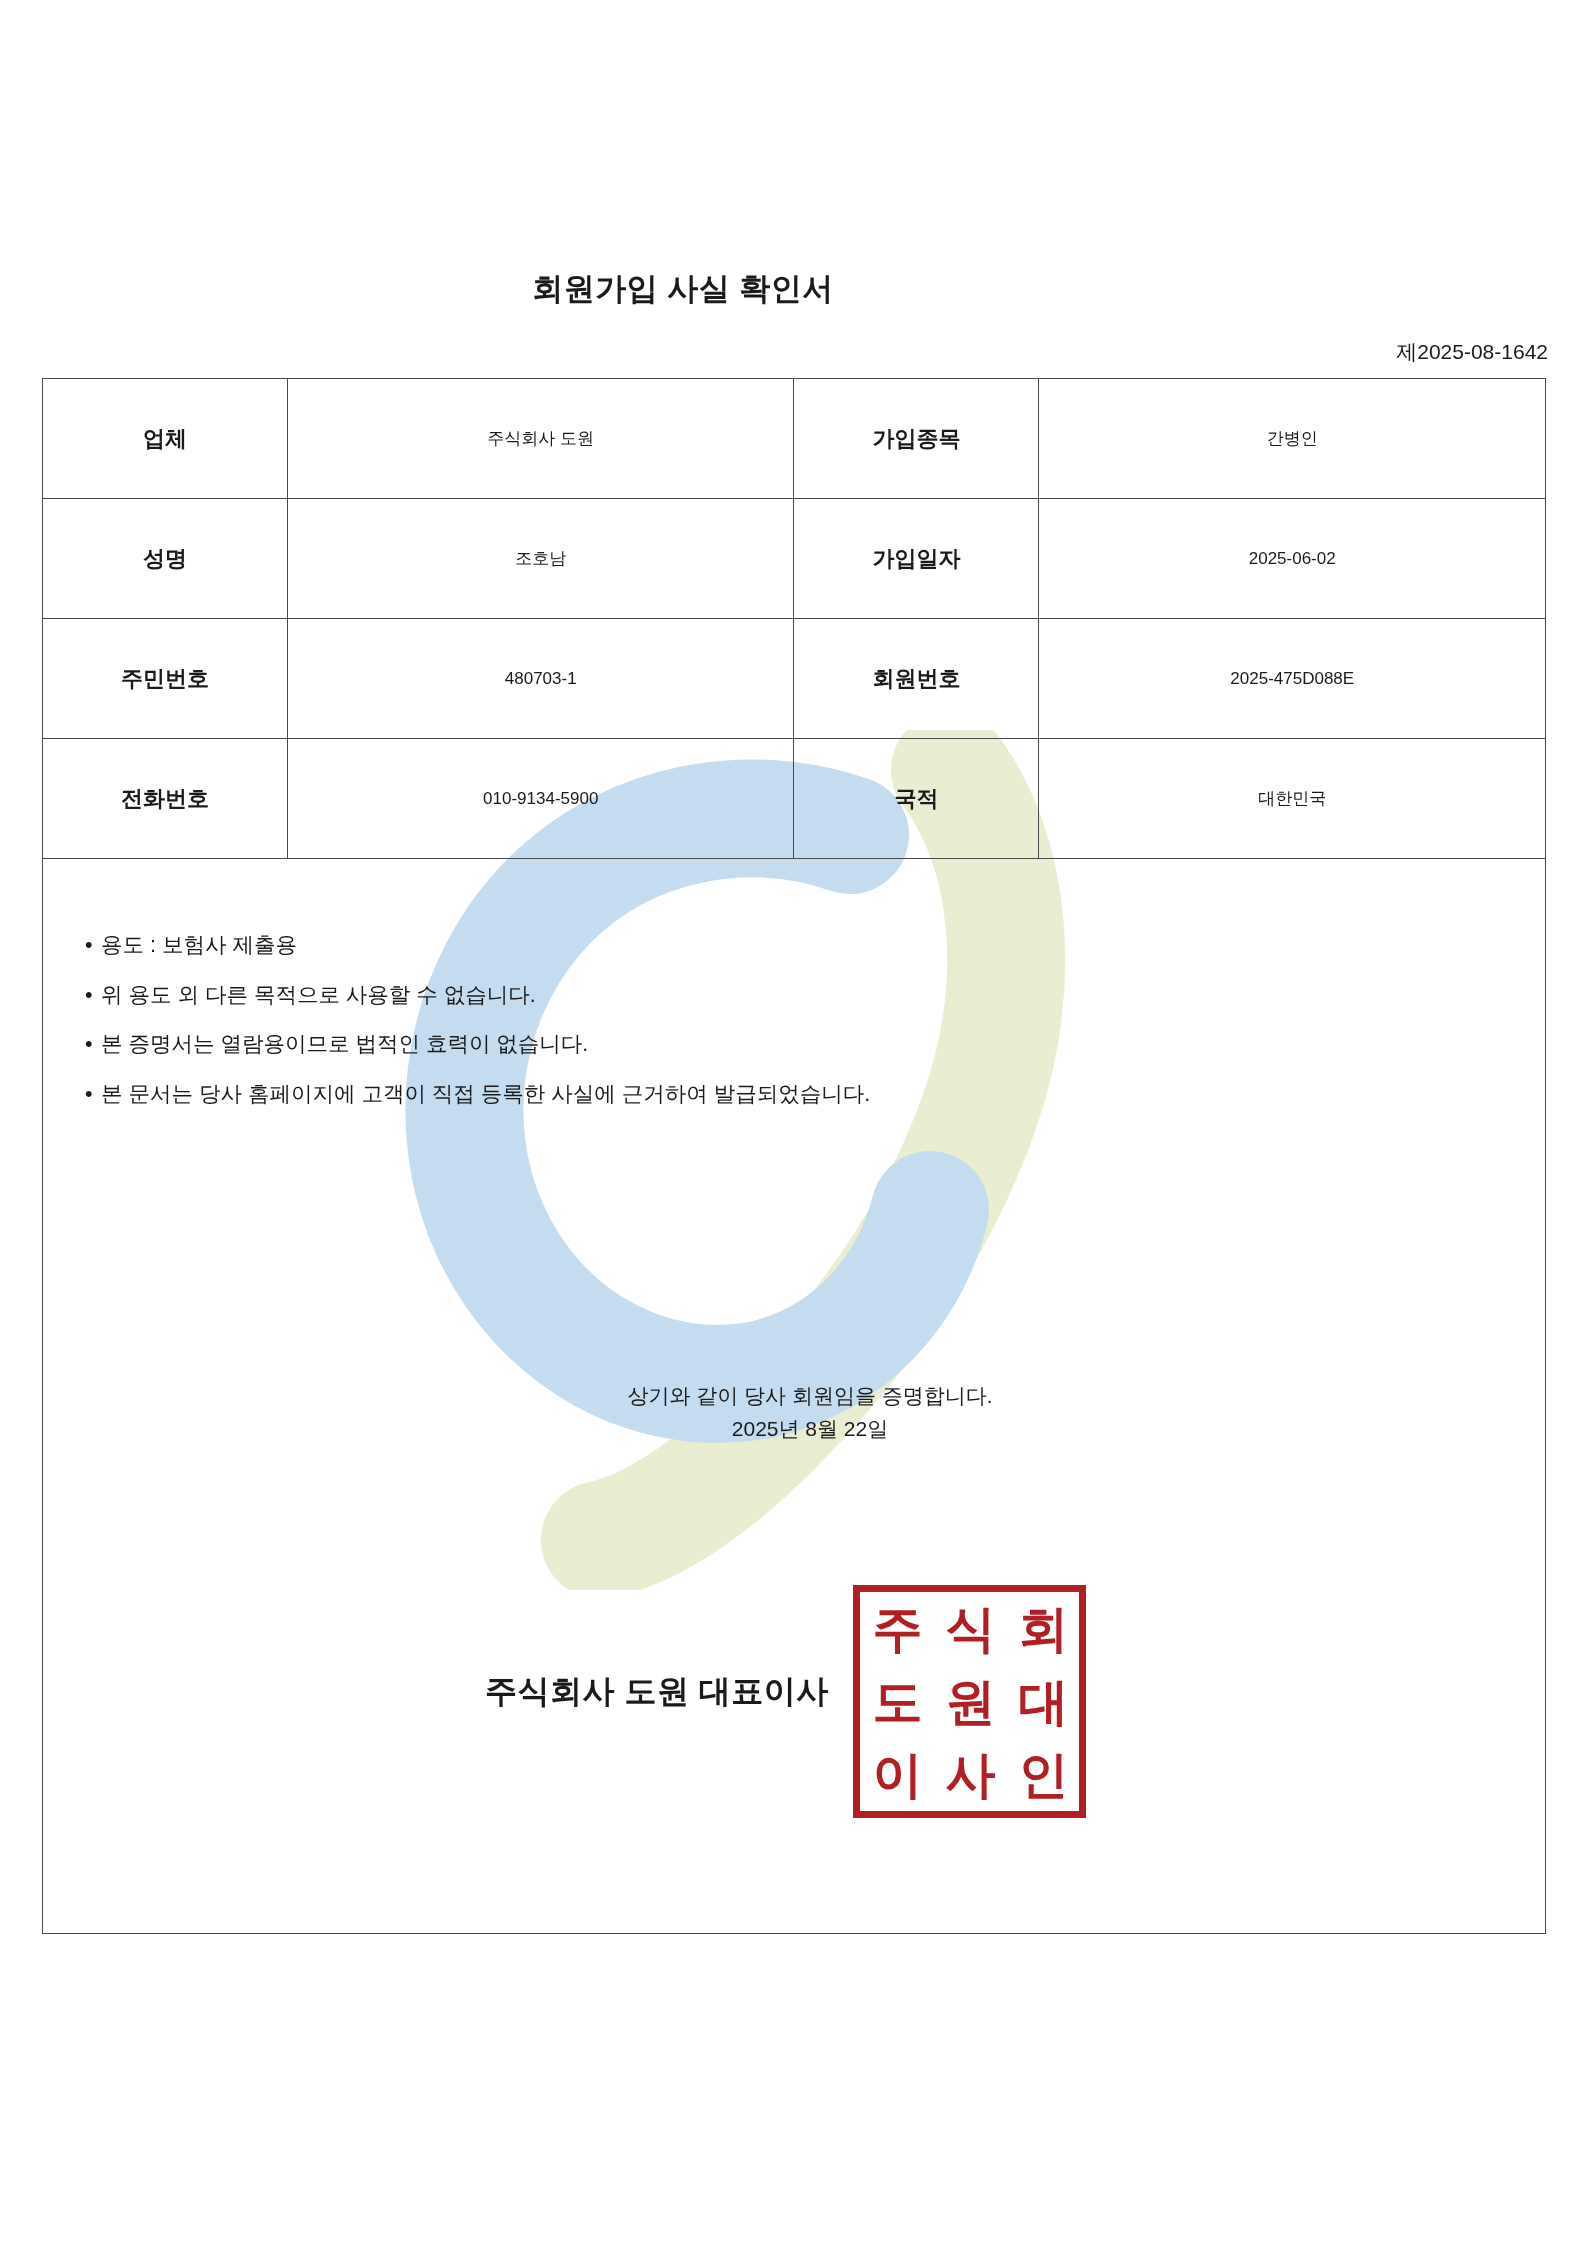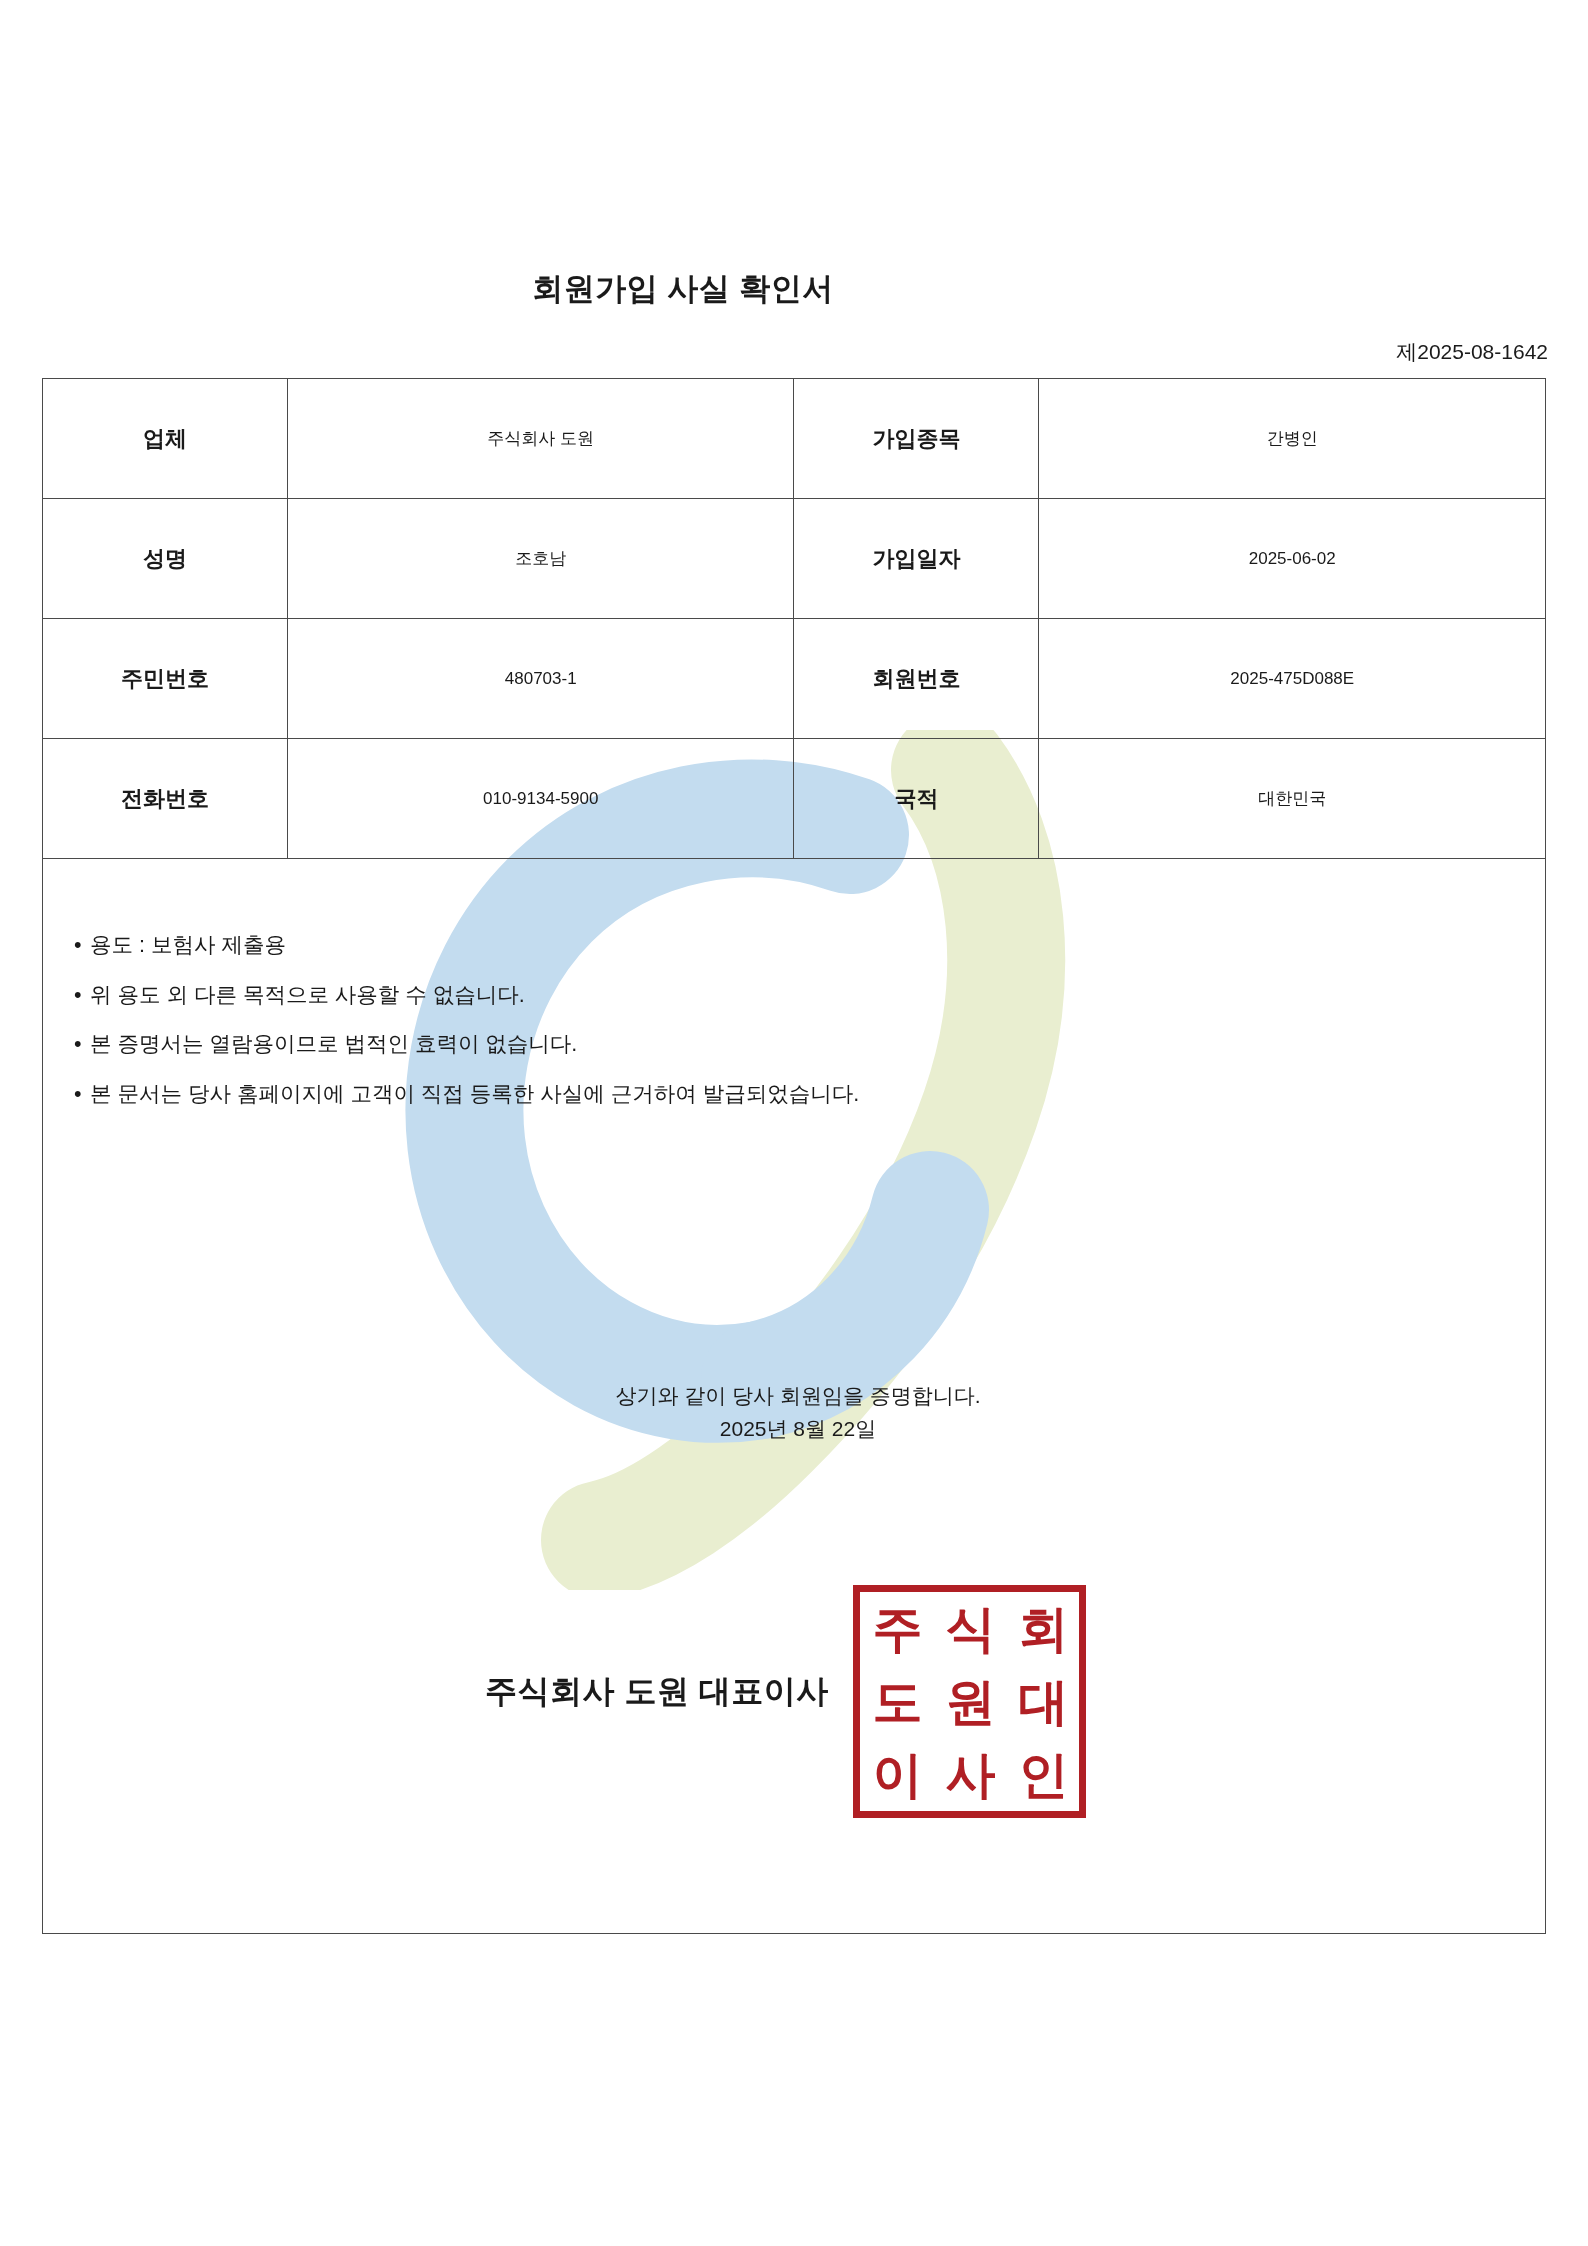--- a/index.html
+++ b/index.html
@@ -93,39 +93,39 @@
     height: 1078px;
     border: 1px solid #4a4a4a;
     border-top: none;
     z-index: 2;
     background: transparent;
   }
 
   .notes {
     position: absolute;
     top: 80px;
-    left: 31px;
+    left: 42px;
     z-index: 3;
   }
   .note-item {
     font-size: 21.5px;
     line-height: 1.0;
     margin-bottom: 28px;
     white-space: nowrap;
   }
   .note-item .bullet {
     display: inline-block;
     width: 16px;
     color: #1a1a1a;
   }
 
   .statement {
     position: absolute;
     top: 525px;
-    left: 4px;
+    left: 16px;
     width: 1502px;
     text-align: center;
     font-size: 21px;
     line-height: 1.55;
     z-index: 3;
   }
 
   .signature-row {
     position: absolute;
     top: 730px;

